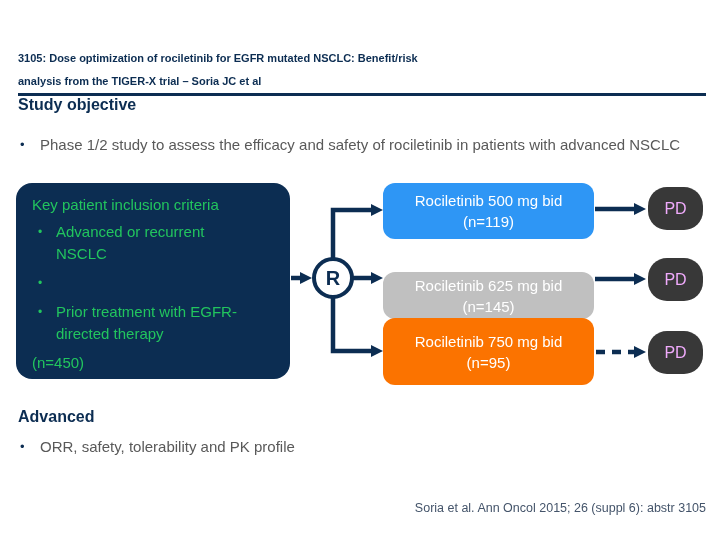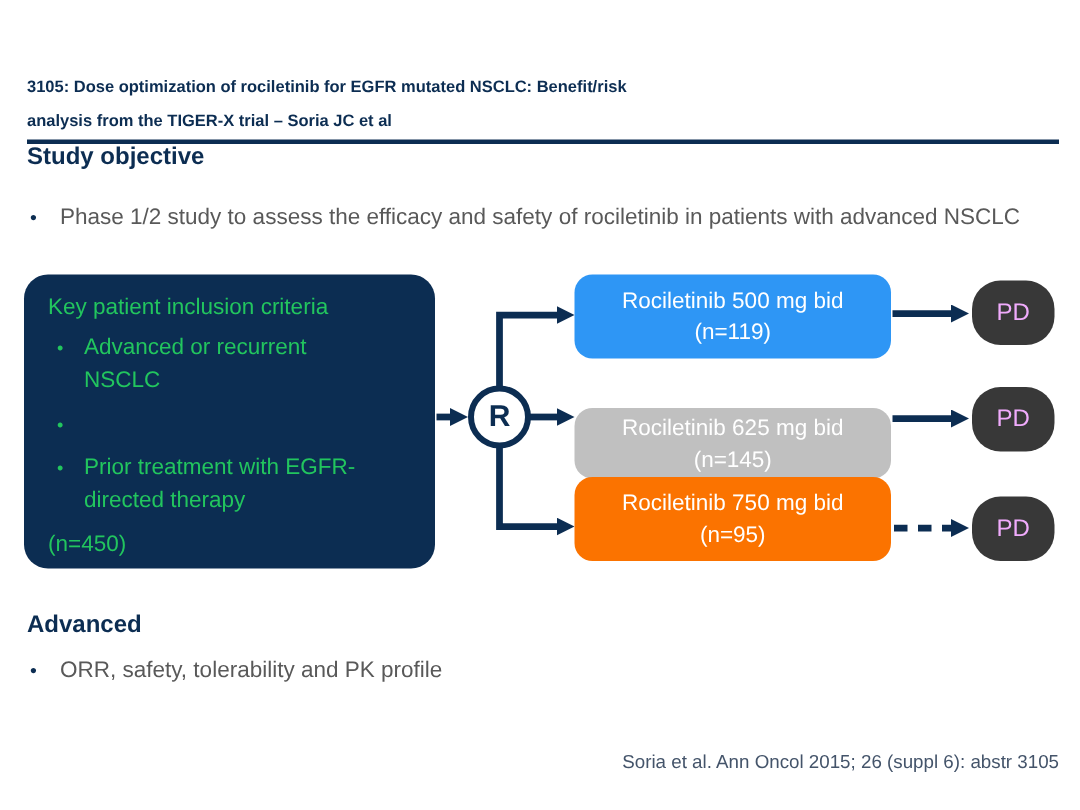--- a/index.html
+++ b/index.html
@@ -49,21 +49,21 @@
     display: flex; align-items: center; justify-content: center;
     color: #0c2d52; font-size: 20px; font-weight: bold;
   }
   .arm {
     position: absolute; left: 383px; width: 211px; border-radius: 12px;
     color: #ffffff; font-size: 15px; line-height: 21px; text-align: center;
     display: flex; flex-direction: column; align-items: center; justify-content: center;
   }
   .arm-1 { top: 183px; height: 56px; }
   .arm-2 { top: 247px; height: 47px; margin-top: 25px; }
-  .arm-3 { top: 318px; height: 56px; }
+  .arm-3 { top: 318px; height: 67px; }
   .arm span { display: block; }
   .pd {
     position: absolute; left: 648px; width: 55px; height: 43px; border-radius: 19px;
     color: #f0abfc; font-size: 16px;
     display: flex; align-items: center; justify-content: center;
   }
   .pd-1 { top: 187px; }
   .pd-2 { top: 258px; }
   .pd-3 { top: 331px; }
   

